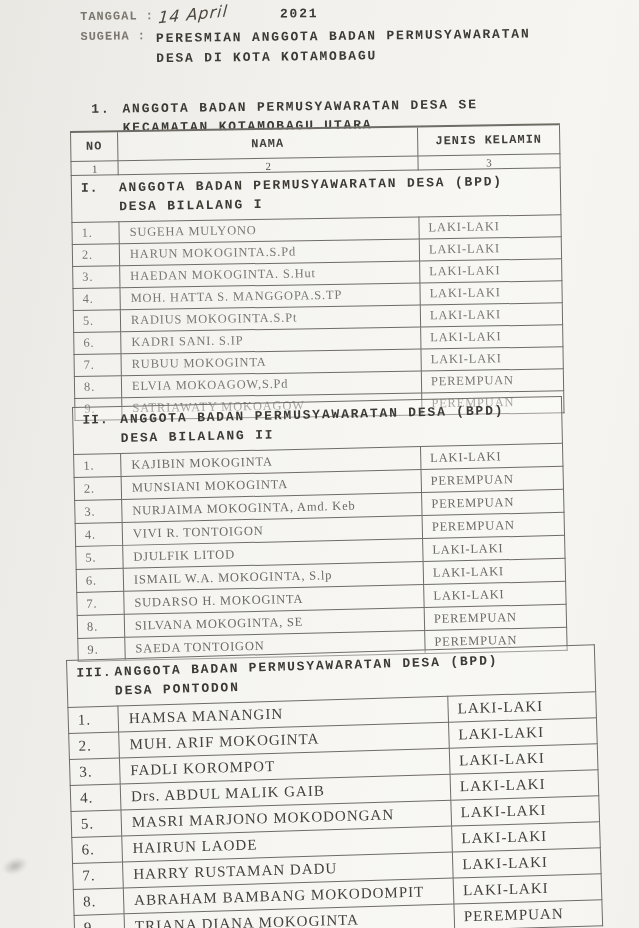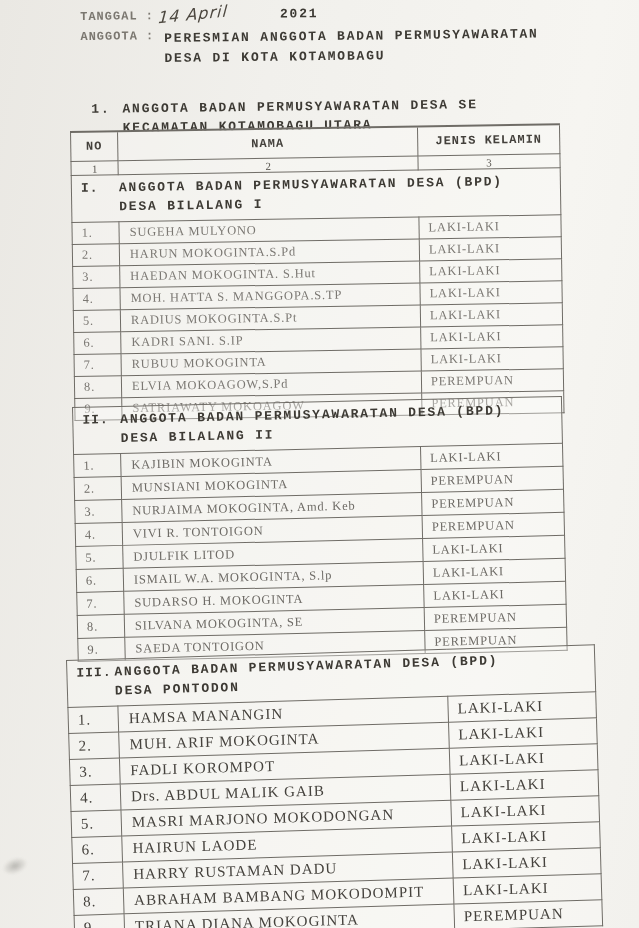--- a/index.html
+++ b/index.html
@@ -78,21 +78,21 @@
 <div class="page">
   <div class="smudge"></div>
 
   <div class="header-block">
     <div class="hline t-row1">
       <span class="lbl">TANGGAL :</span>
       <span class="hand">14 April</span>
       <span class="typed">2021</span>
     </div>
     <div class="hline tentang">
-      <span class="lbl">ANGGOTA :</span>
+      <span class="lbl">SUGEHA :</span>
       <div class="tentang-titles">
         <div class="typed">PERESMIAN ANGGOTA BADAN PERMUSYAWARATAN</div>
         <div class="typed">DESA DI KOTA KOTAMOBAGU</div>
       </div>
     </div>
     <div class="list-heading">
       <span class="typed list-num">1.</span>
       <div>
         <div class="typed">ANGGOTA BADAN PERMUSYAWARATAN DESA SE</div>
         <div class="typed">KECAMATAN KOTAMOBAGU UTARA</div>

